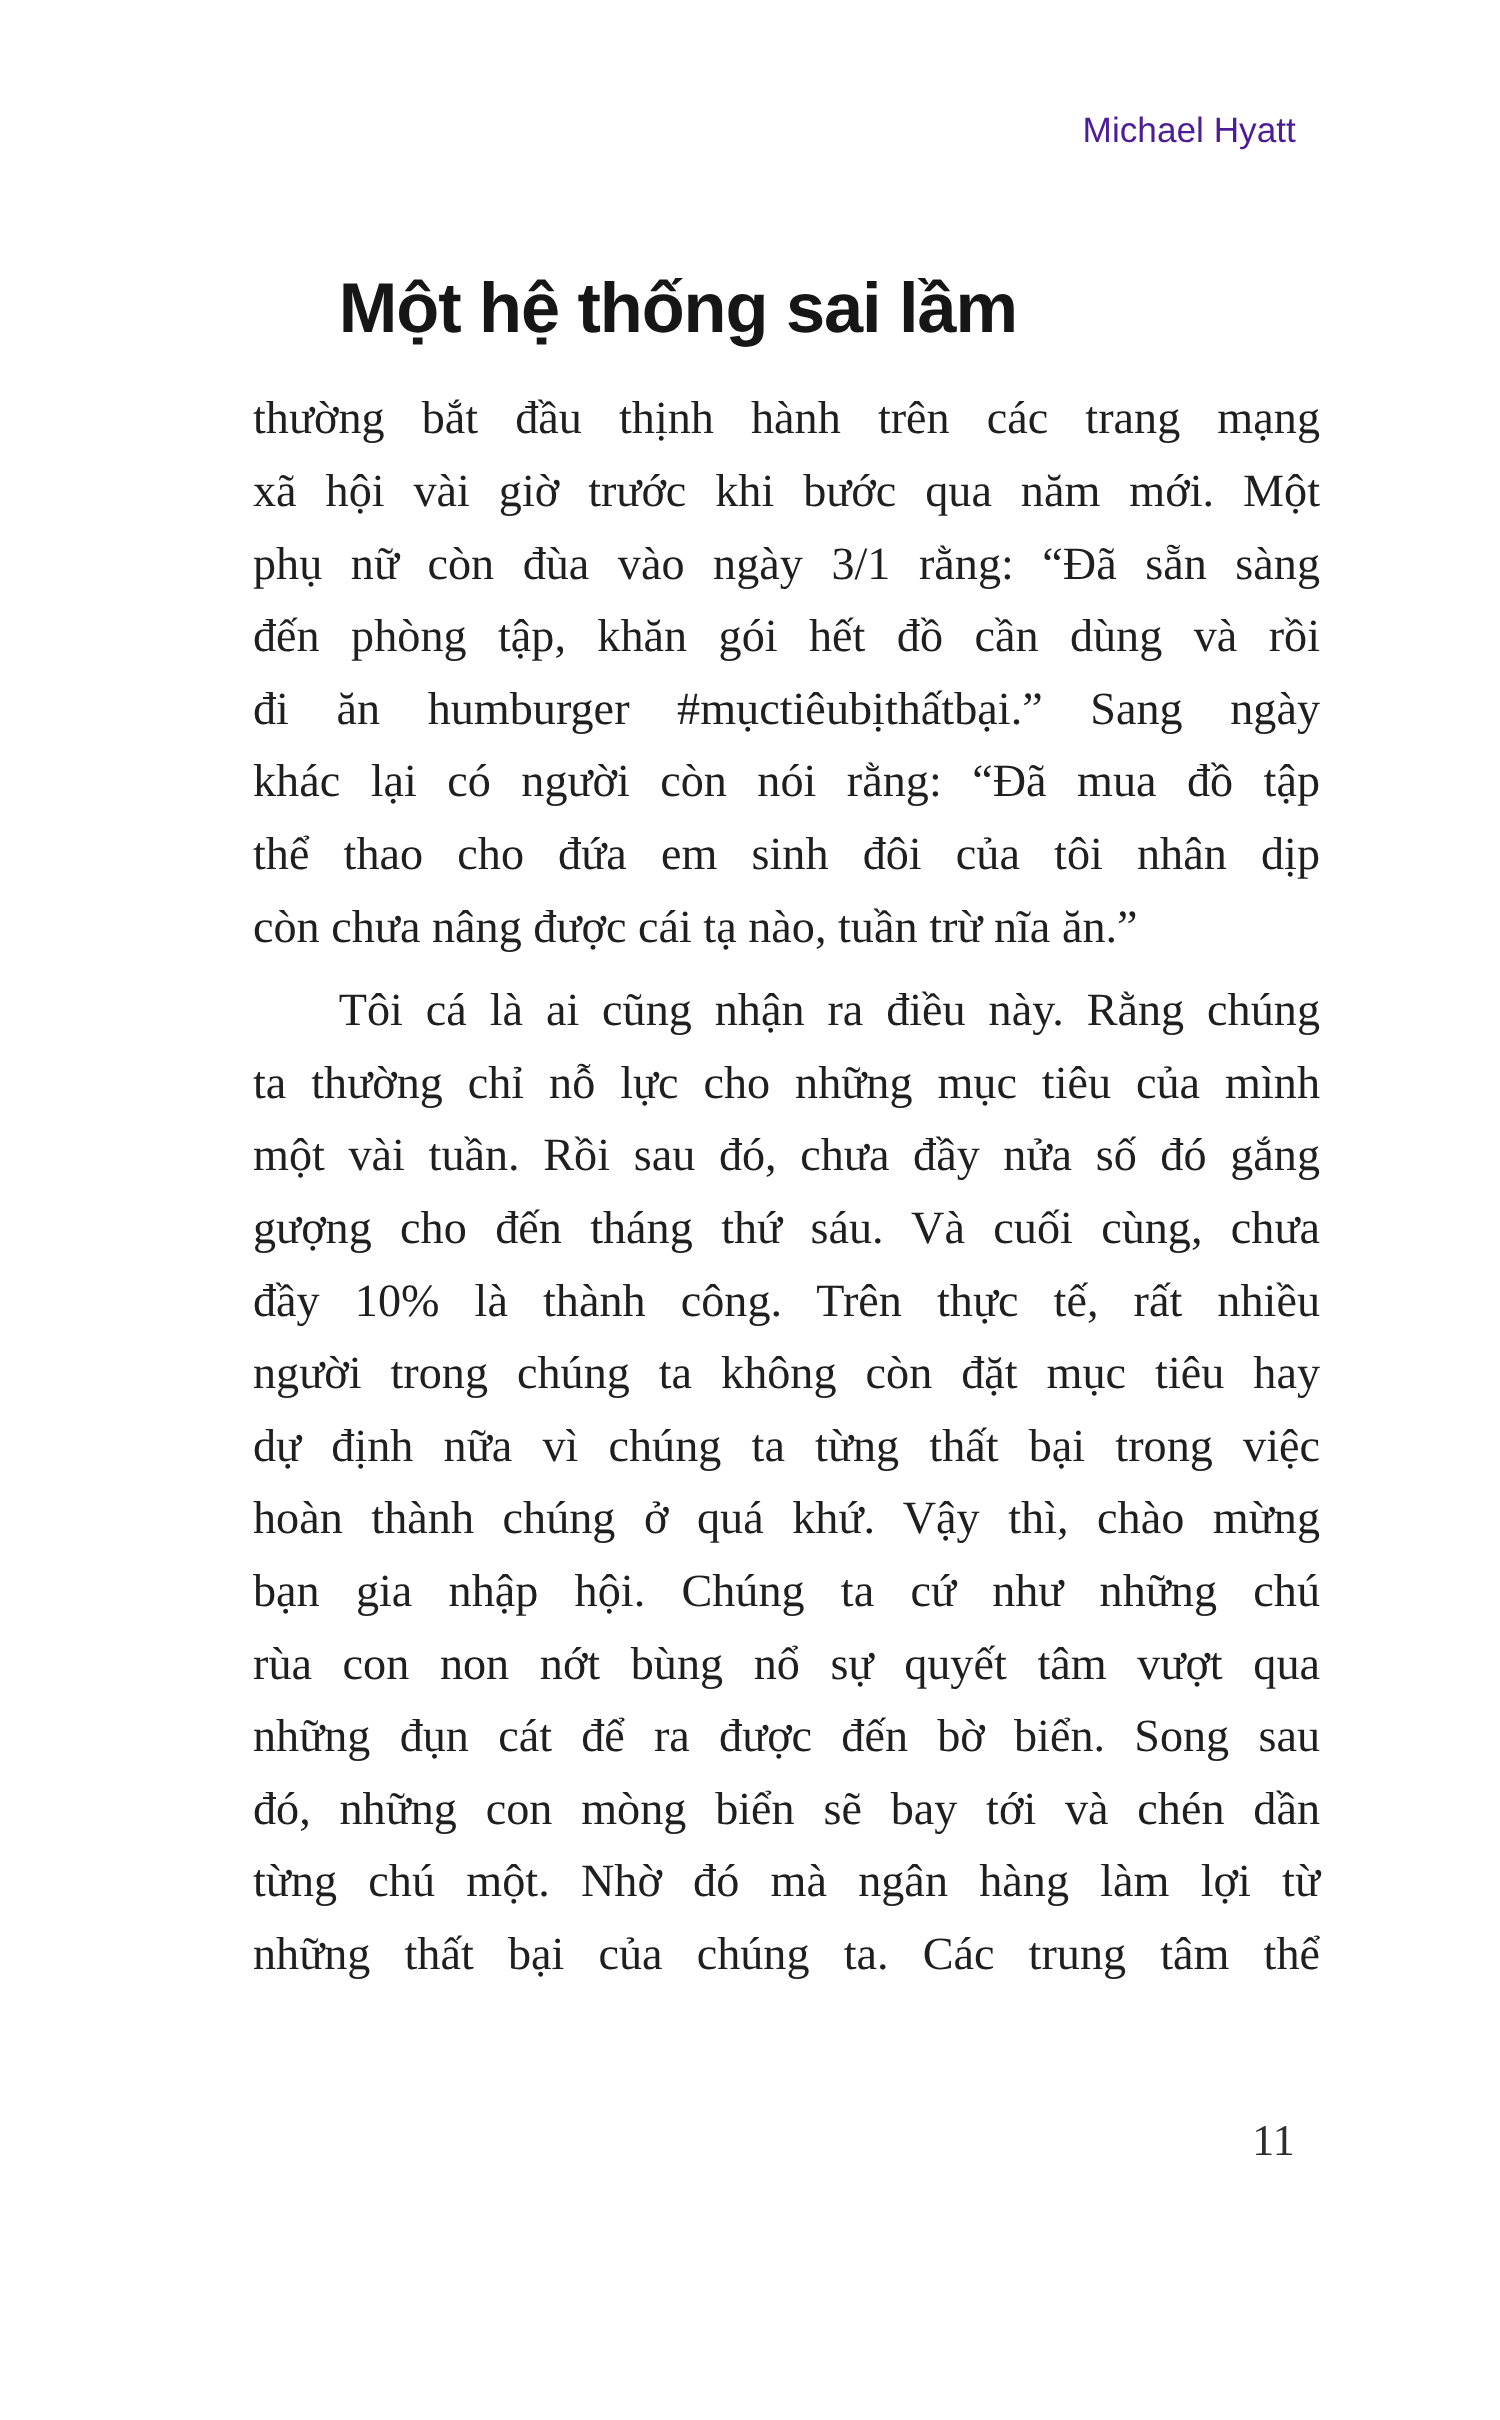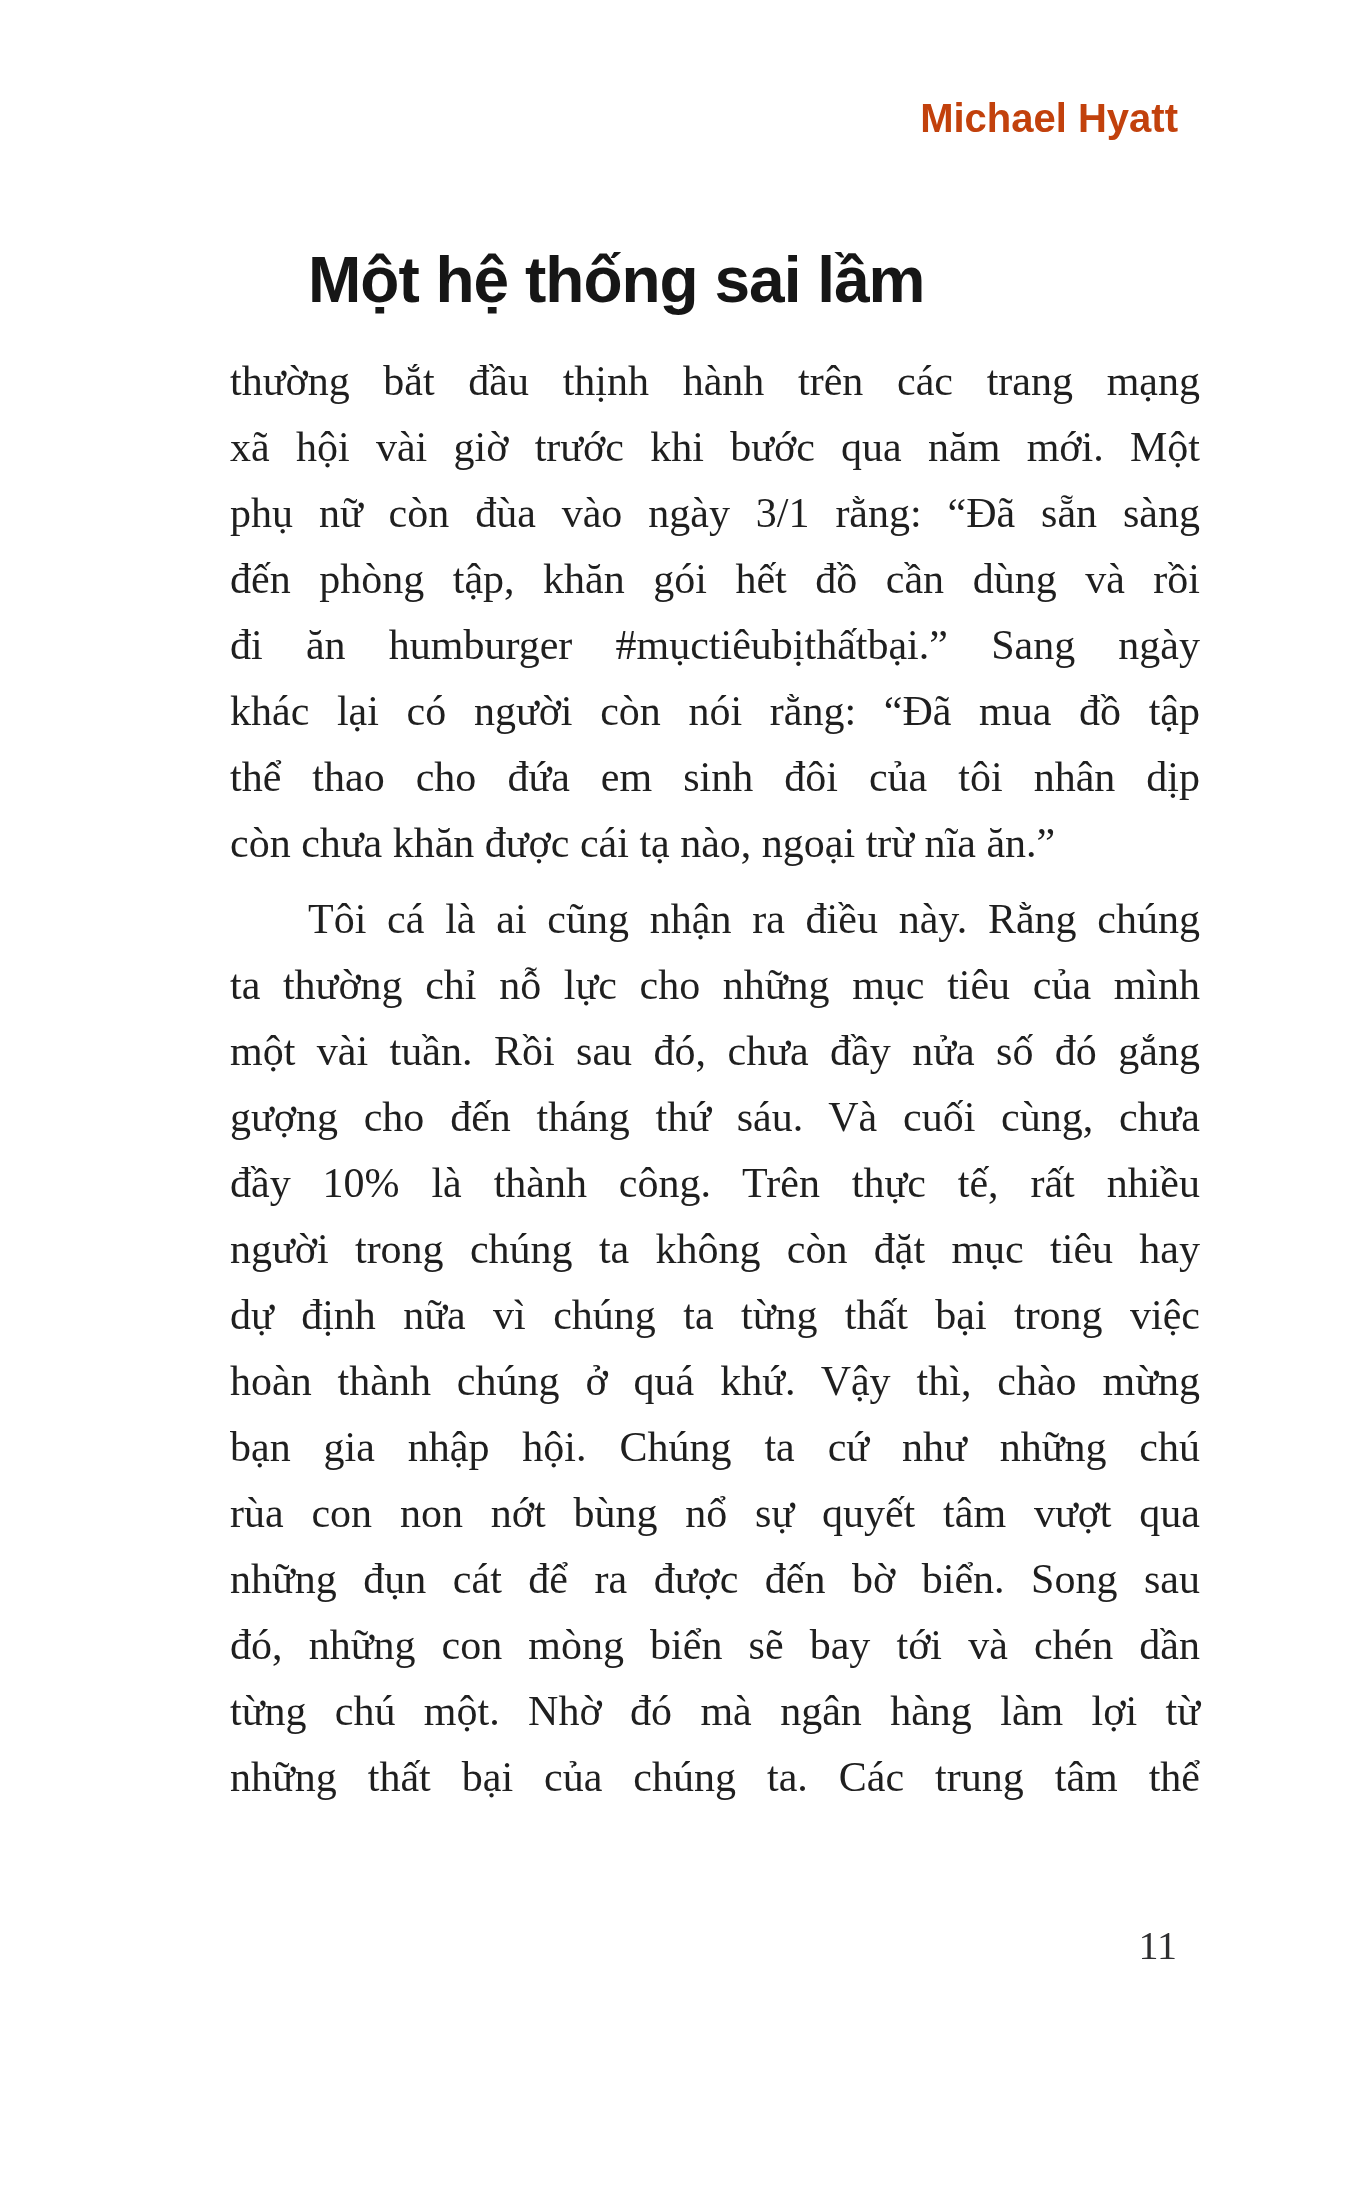--- a/index.html
+++ b/index.html
@@ -16,24 +16,23 @@
     position: absolute;
     left: 230px;
     top: 0;
     width: 970px;
   }
   .running-head {
     margin-top: 100px;
     text-align: right;
     padding-right: 22px;
     font-family: "Liberation Sans", sans-serif;
-    font-size: 40px;
+    font-size: 32px;
     line-height: 36px;
-    color: #c2410c;
-    font-weight: bold;
+    color: #4c1d95;
   }
   .chapter-title {
     margin-top: 116px;
     margin-left: 78px;
     font-family: "Liberation Sans", sans-serif;
     font-weight: 700;
     font-size: 64px;
     line-height: 56px;
     letter-spacing: -1px;
     color: #161616;
@@ -69,21 +68,21 @@
     <h1 class="chapter-title" style="margin-bottom:0;">Một hệ thống sai lầm</h1>
 
     <div class="para first">
       <div class="line">thường bắt đầu thịnh hành trên các trang mạng</div>
       <div class="line">xã hội vài giờ trước khi bước qua năm mới. Một</div>
       <div class="line">phụ nữ còn đùa vào ngày 3/1 rằng: “Đã sẵn sàng</div>
       <div class="line">đến phòng tập, khăn gói hết đồ cần dùng và rồi</div>
       <div class="line">đi ăn humburger #mụctiêubịthấtbại.” Sang ngày</div>
       <div class="line">khác lại có người còn nói rằng: “Đã mua đồ tập</div>
       <div class="line">thể thao cho đứa em sinh đôi của tôi nhân dịp</div>
-      <div class="line lastline">còn chưa khăn được cái tạ nào, ngoại trừ nĩa ăn.”</div>
+      <div class="line lastline">còn chưa nâng được cái tạ nào, tuần trừ nĩa ăn.”</div>
     </div>
 
     <div class="para second">
       <div class="line indent">Tôi cá là ai cũng nhận ra điều này. Rằng chúng</div>
       <div class="line">ta thường chỉ nỗ lực cho những mục tiêu của mình</div>
       <div class="line">một vài tuần. Rồi sau đó, chưa đầy nửa số đó gắng</div>
       <div class="line">gượng cho đến tháng thứ sáu. Và cuối cùng, chưa</div>
       <div class="line">đầy 10% là thành công. Trên thực tế, rất nhiều</div>
       <div class="line">người trong chúng ta không còn đặt mục tiêu hay</div>
       <div class="line">dự định nữa vì chúng ta từng thất bại trong việc</div>

